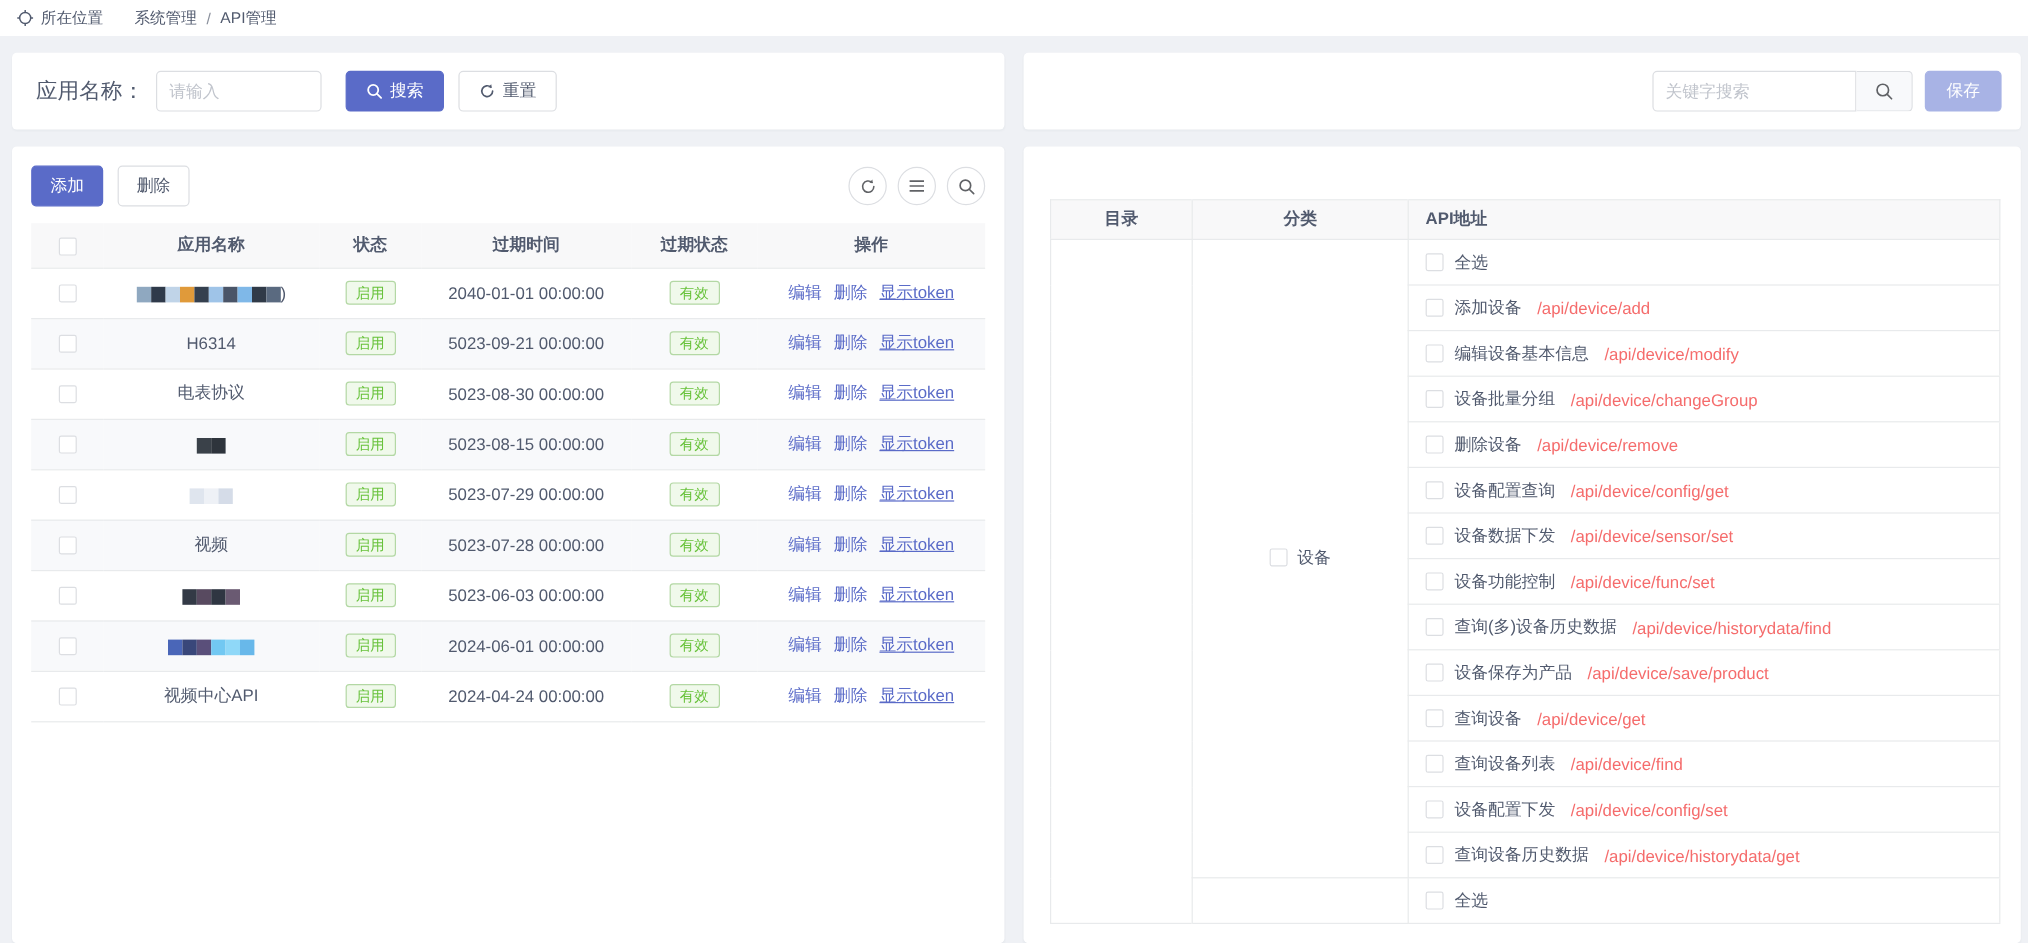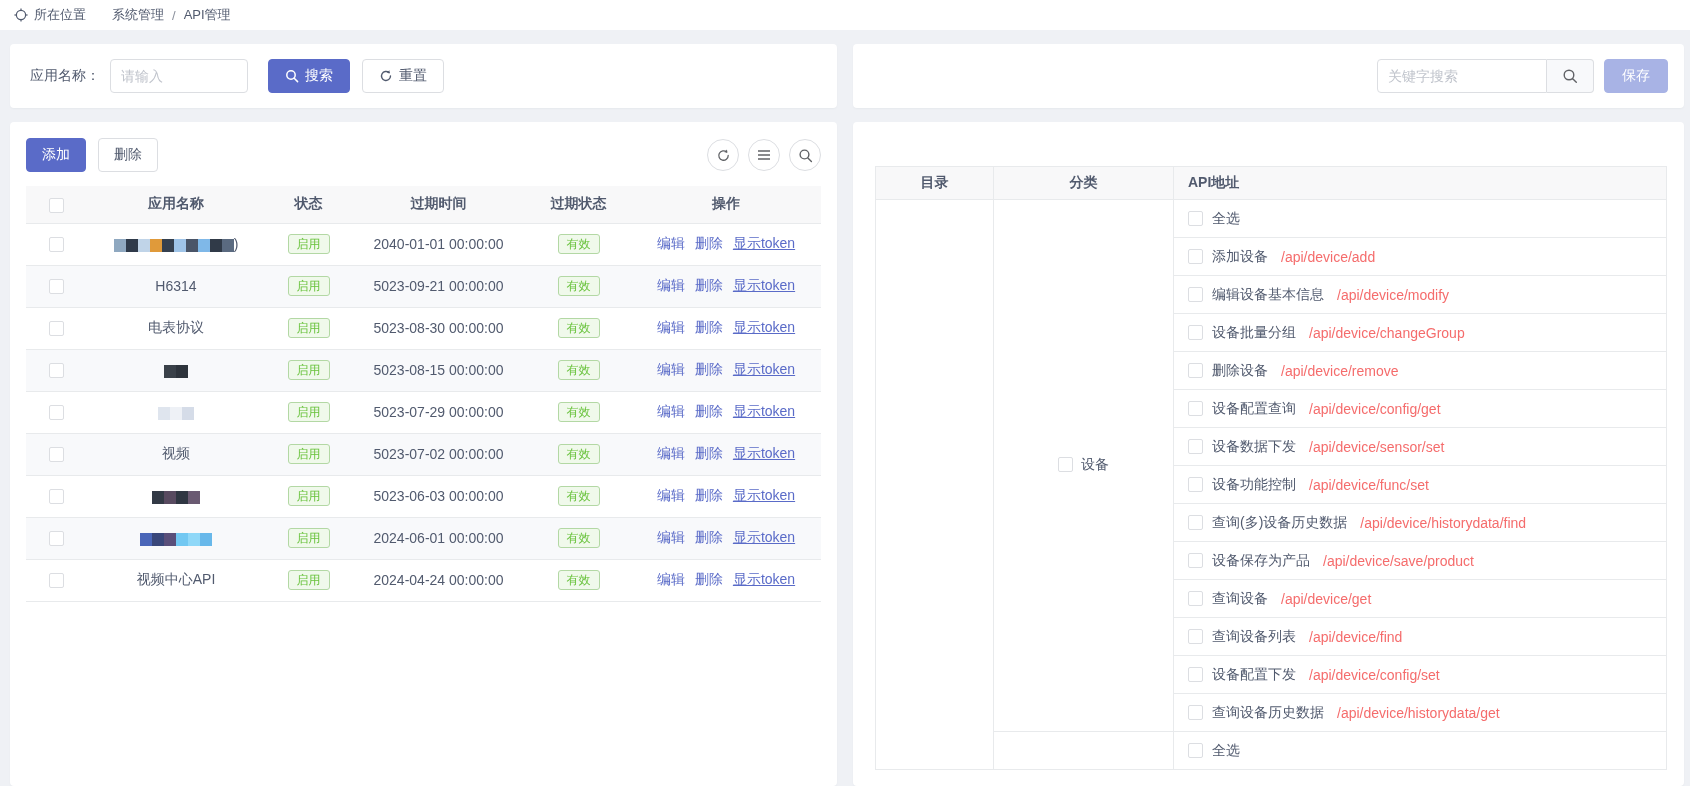--- a/index.html
+++ b/index.html
@@ -15,21 +15,21 @@
   .crumb-sep { margin:0 8px; color:#8a909c; }
 
   
   .content { display:flex; gap:16px; padding:14px 6px 0 10px; height:756px; }
   .col-left { width:827px; display:flex; flex-direction:column; gap:14px; }
   .col-right { flex:1; display:flex; flex-direction:column; gap:14px; }
   .card { background:#fff; border-radius:4px; box-shadow:0 1px 2px rgba(31,45,61,.04); }
 
   
   .filter-card { height:64px; display:flex; align-items:center; padding:0 20px; }
-  .filter-label { font-size:14px; margin-right:10px; }
+  .filter-label { font-size:18px; margin-right:10px; }
   .txt-input { height:34px; border:1px solid #dcdee2; border-radius:4px; padding:0 10px;
     font-size:14px; color:#515a6e; outline:none; font-family:inherit; }
   .txt-input::placeholder { color:#c0c4cc; }
   .inp-app { width:138px; }
   .btn { height:34px; border-radius:4px; font-size:14px; display:inline-flex; align-items:center;
     justify-content:space-between; gap:6px; cursor:pointer; border:1px solid transparent; font-family:inherit; }
   .btn-primary { background:#5a6bc8; color:#fff; border-color:#5a6bc8; padding:0 16px; }
   .btn-plain { background:#fff; color:#515a6e; border-color:#dcdee2; padding:0 16px; }
   .btn-search { margin-left:20px; }
   .btn-reset { margin-left:12px; }
@@ -238,21 +238,21 @@
                 </span></td>
               <td><span class="badge">启用</span></td>
               <td>5023-07-29 00:00:00</td>
               <td><span class="badge">有效</span></td>
               <td><a class="op-link">编辑</a><a class="op-link">删除</a><a class="op-link u">显示token</a></td>
             </tr>
             <tr>
               <td><span class="checkbox"></span></td>
               <td><span>视频</span></td>
               <td><span class="badge">启用</span></td>
-              <td>5023-07-02 00:00:00</td>
+              <td>5023-07-28 00:00:00</td>
               <td><span class="badge">有效</span></td>
               <td><a class="op-link">编辑</a><a class="op-link">删除</a><a class="op-link u">显示token</a></td>
             </tr>
             <tr>
               <td><span class="checkbox"></span></td>
               <td><span class="mosaic">
                   <i style="background: rgb(51, 58, 70); width: 12px;"></i>
                   <i style="background: rgb(88, 74, 96); width: 12px;"></i>
                   <i style="background: rgb(47, 54, 66); width: 12px;"></i>
                   <i style="background: rgb(106, 90, 114); width: 12px;"></i>

